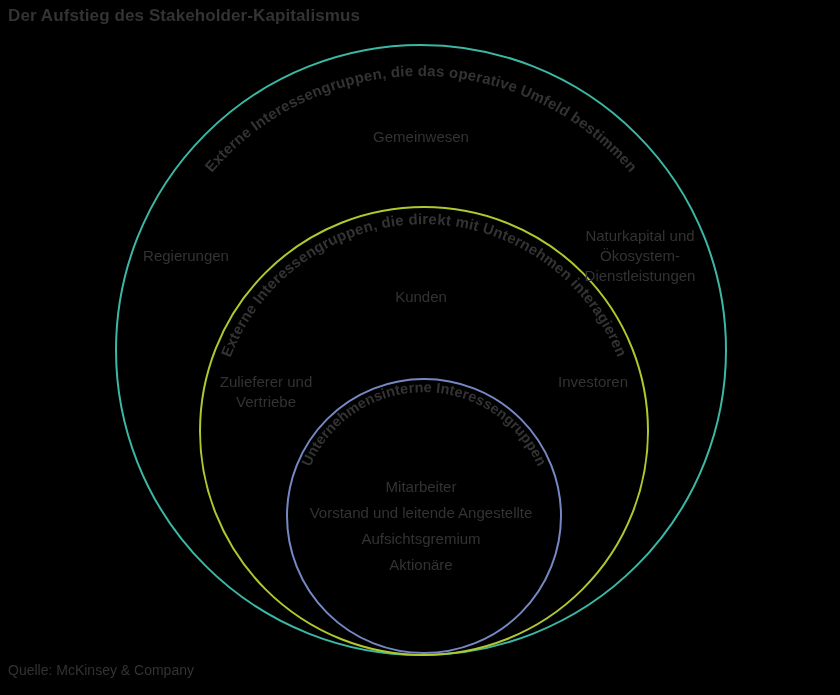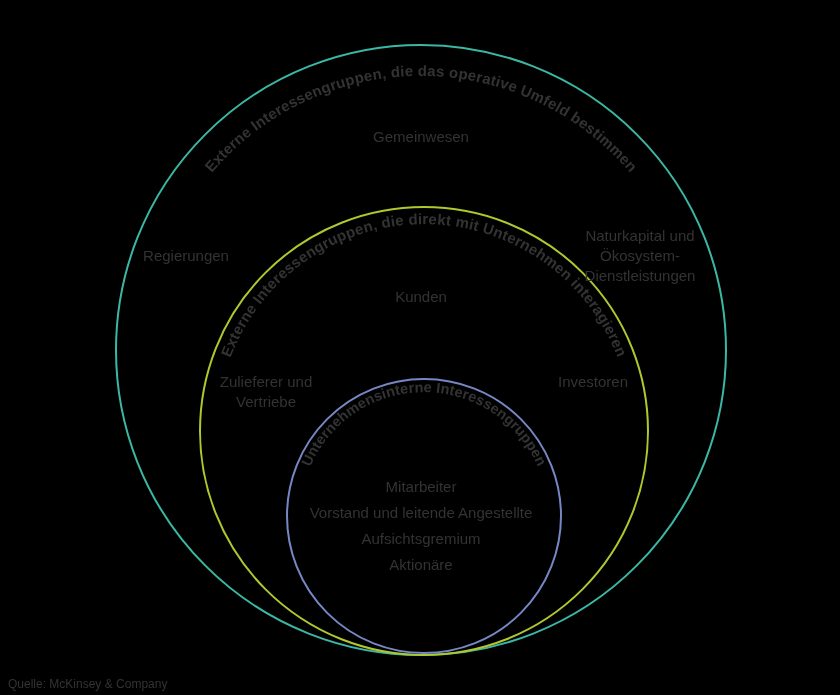--- a/index.html
+++ b/index.html
@@ -12,38 +12,39 @@
     overflow: hidden;
   }
   .stage { position: relative; width: 840px; height: 695px; }
   .chart-title {
     position: absolute; left: 8px; top: 6px;
     font-size: 17px; font-weight: bold;
     color: var(--text);
     letter-spacing: 0.1px;
   }
   .chart-source {
-    position: absolute; left: 8px; top: 677px;
-    font-size: 12px; color: var(--text);
+    position: absolute; left: 8px; top: 662px;
+    font-size: 14px; color: var(--text);
   }
   svg { position: absolute; left: 0; top: 0; }
   svg text {
     font-family: "Liberation Sans", sans-serif;
     fill: var(--text);
   }
   .node-label { font-size: 15px; text-anchor: middle; }
   .arc-label  { font-size: 15px; font-weight: bold; letter-spacing: 0.2px; }
   .arc-label-inner { font-size: 14.5px; font-weight: bold; letter-spacing: 0.1px; }
   .ring { fill: none; stroke-width: 2; }
 </style>
 </head>
 <body style="background: rgb(0, 0, 0);">
 
 <div class="stage">
 
+  <div class="chart-title">Der Aufstieg des Stakeholder-Kapitalismus</div>
 
   <svg width="840" height="695" viewBox="0 0 840 695">
 
     <defs>
       <path id="arc-outer" d="M 163.5 256.3 A 274 274 0 0 1 678.5 256.3"></path>
       <path id="arc-middle" d="M 224.1 377.4 A 207 207 0 0 1 623.9 377.4"></path>
       <path id="arc-inner" d="M 301.9 494.5 A 124 124 0 0 1 546.1 494.5"></path>
     </defs>
 
     <circle class="ring" cx="421" cy="350" r="305" stroke="#3BB7A5"></circle>

